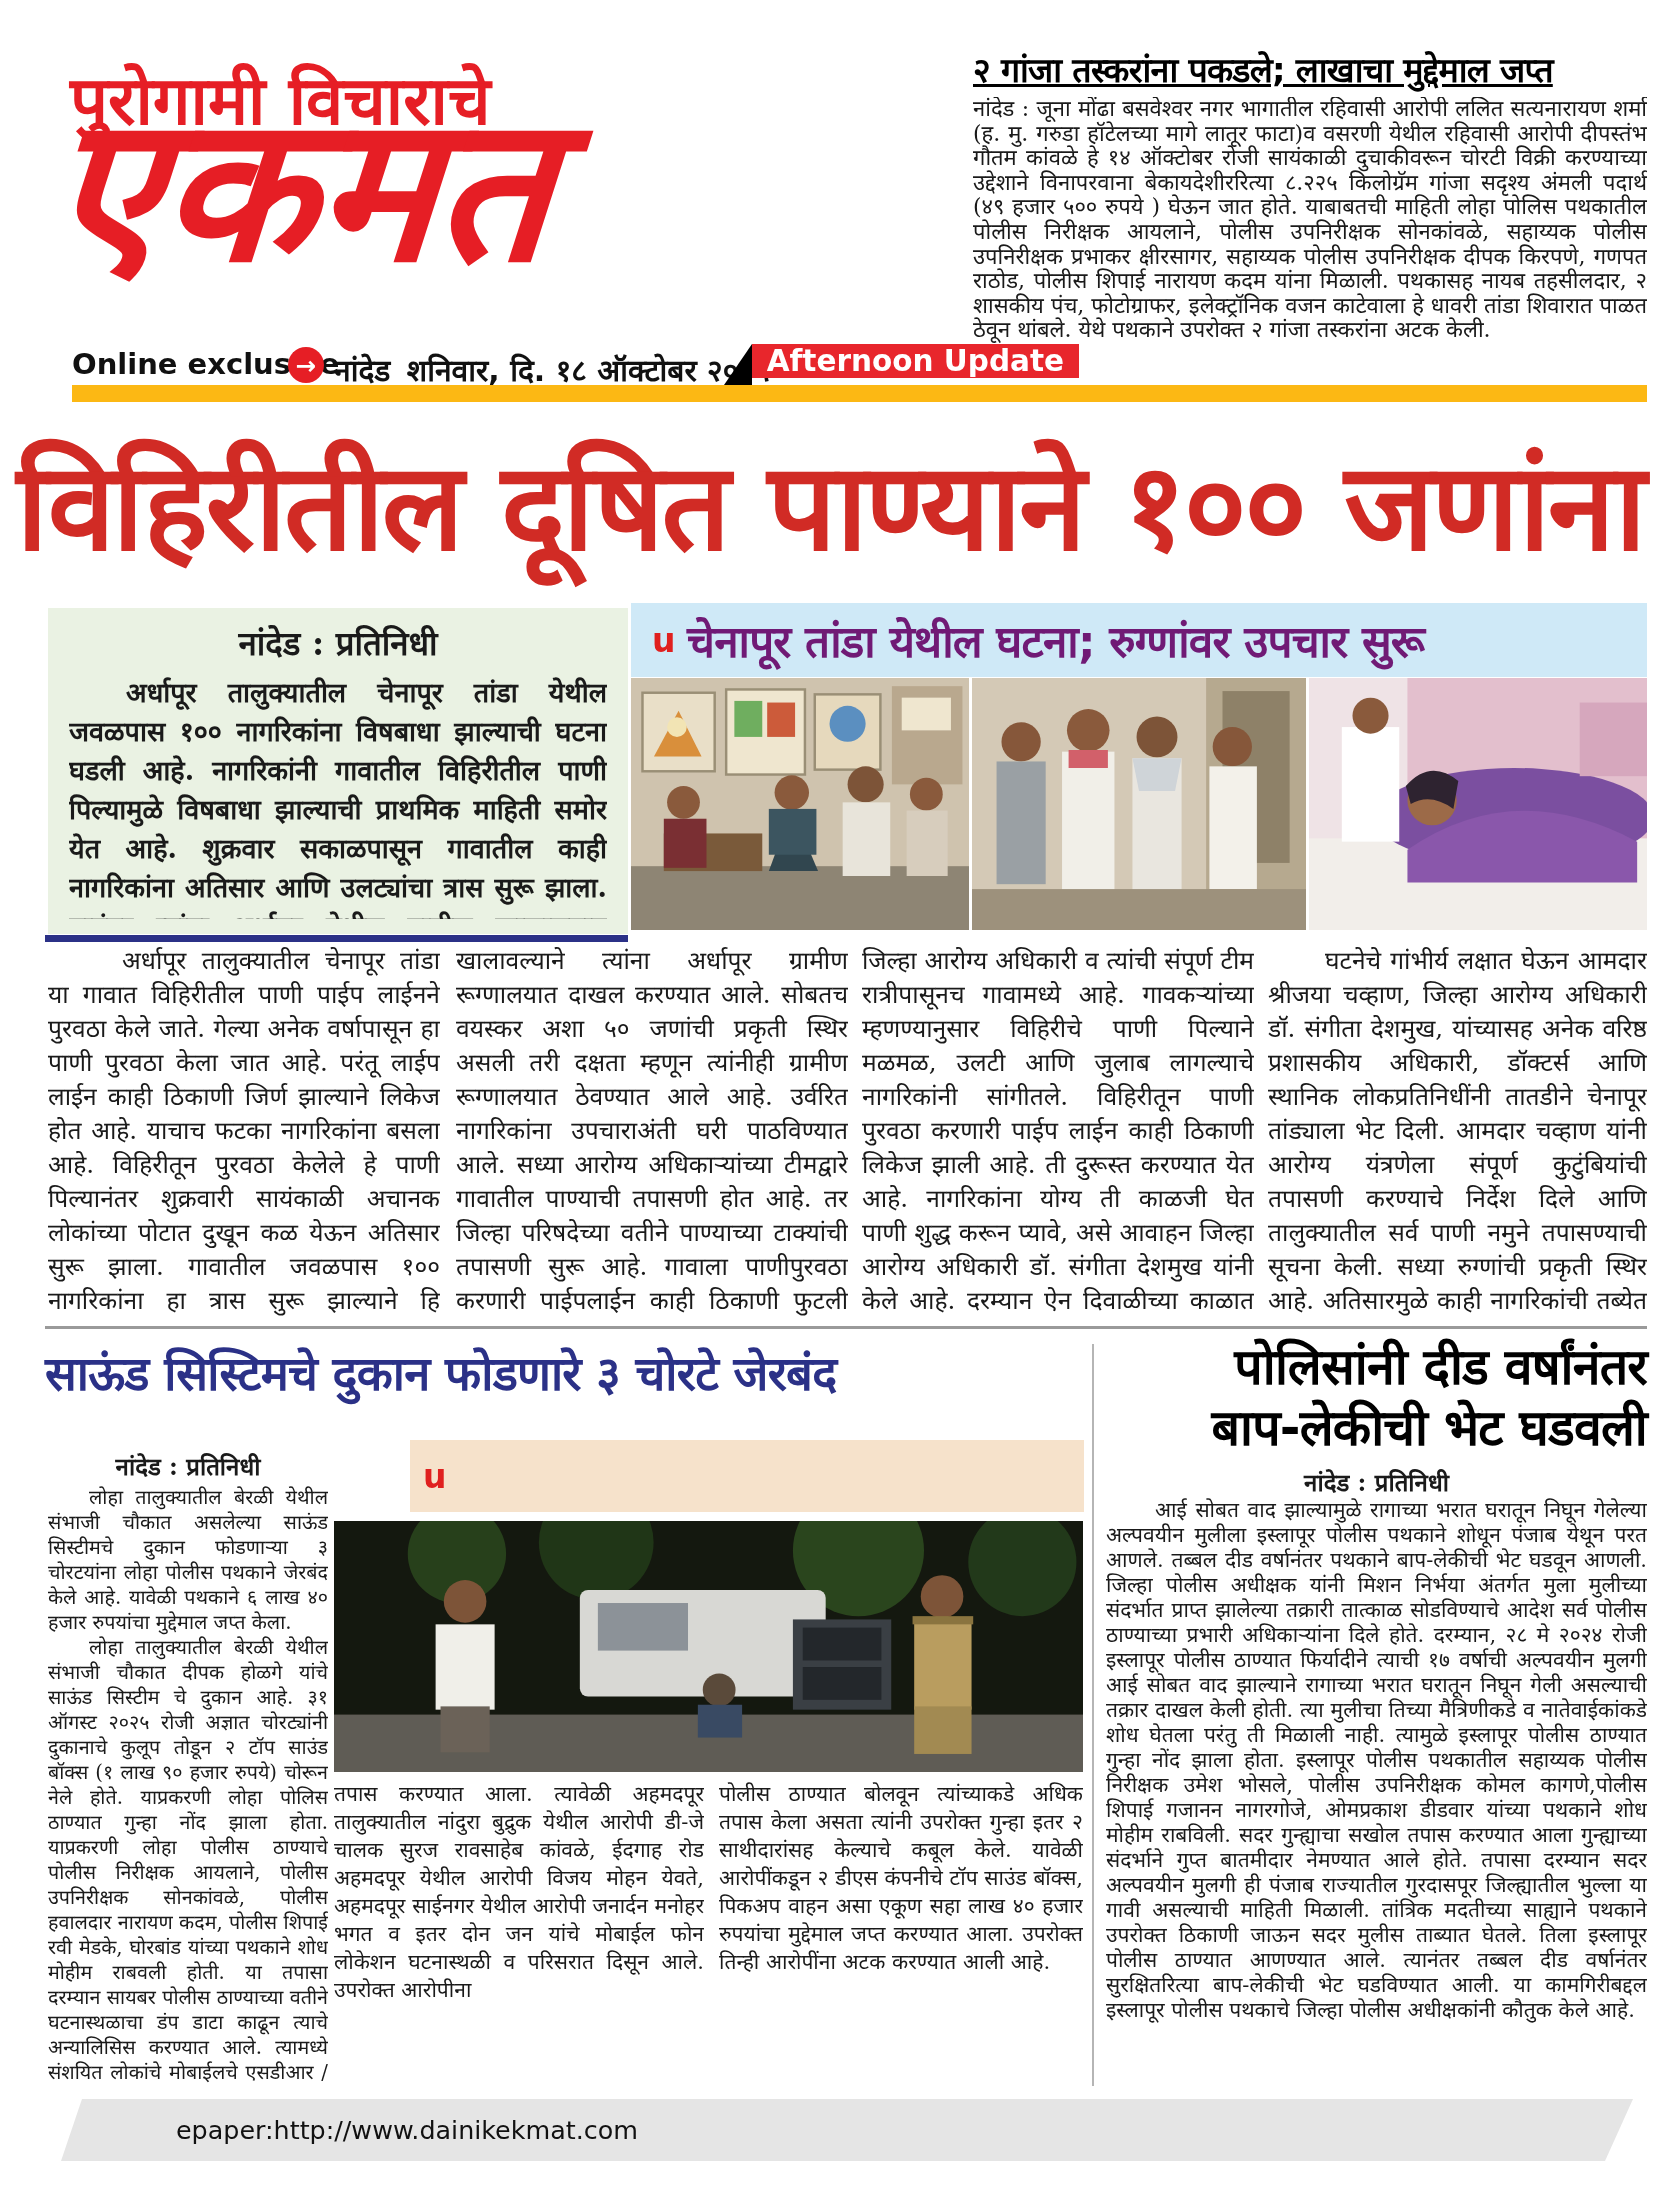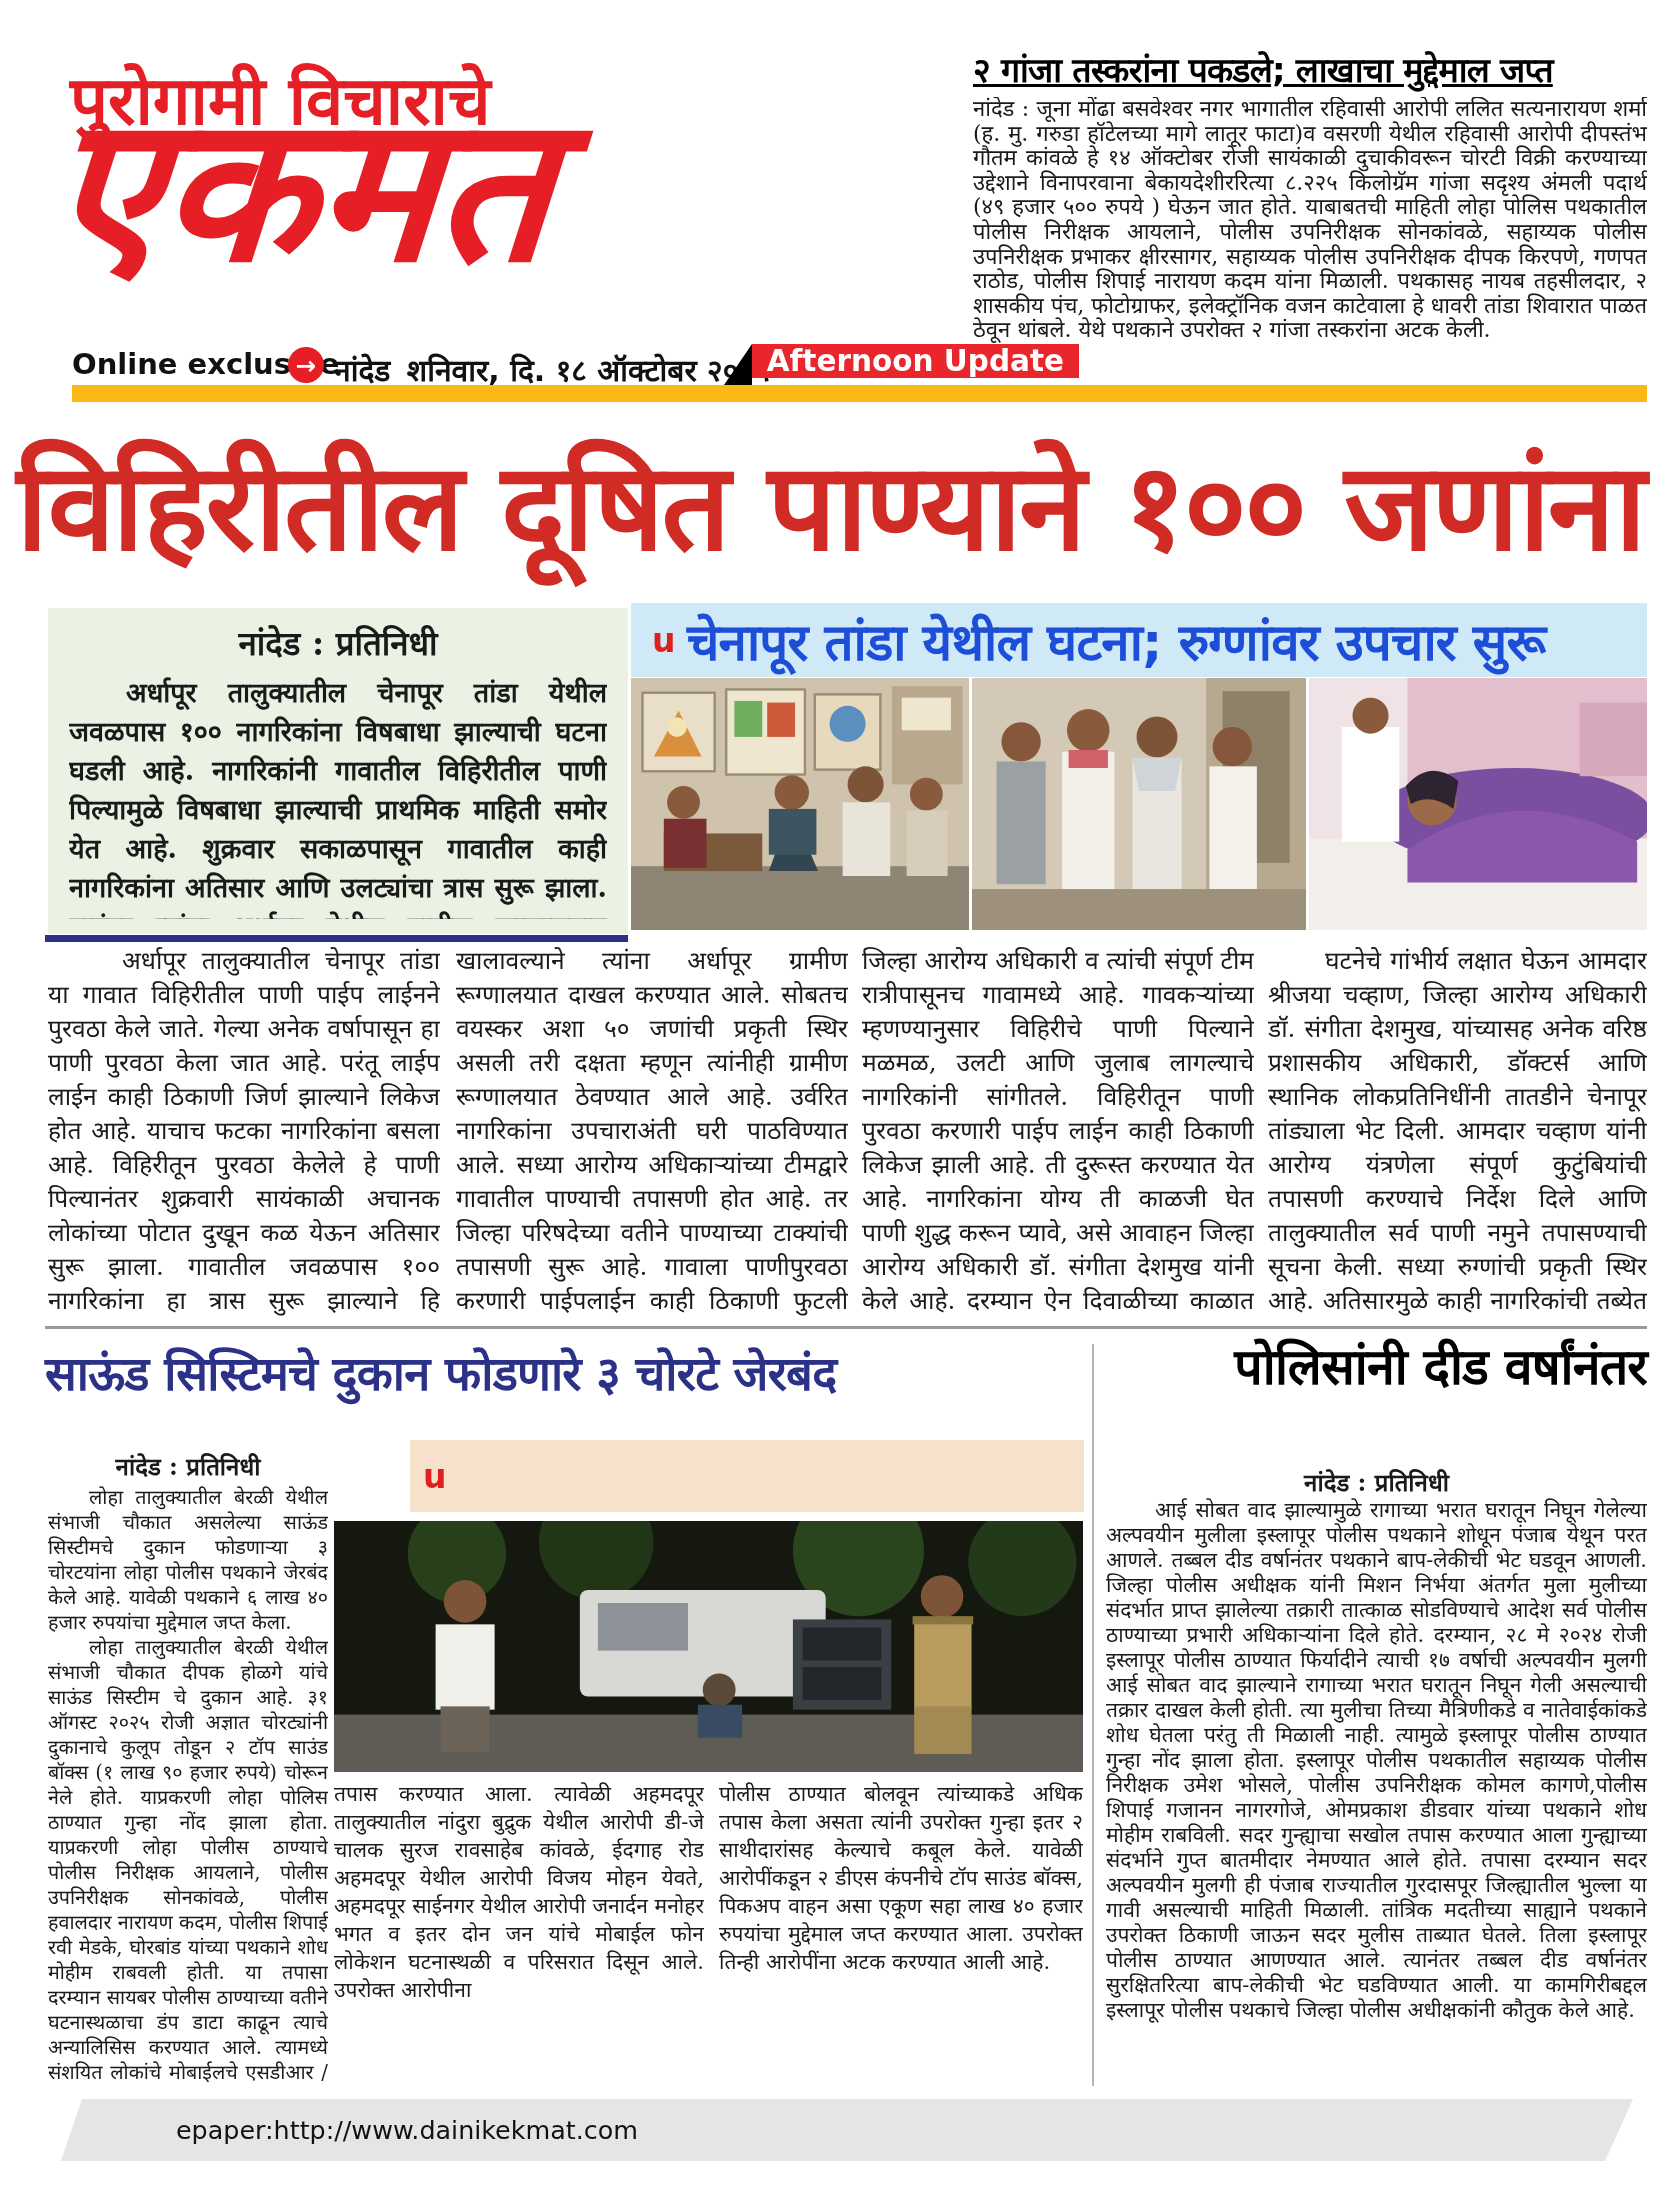--- a/index.html
+++ b/index.html
@@ -42,21 +42,21 @@
   
   .green-box{left:48px;top:608px;width:580px;height:326px;background:#eaf2e3;padding:11.5px 21px;box-sizing:border-box;}
   .green-box .byline{text-align:center;font-weight:bold;font-size:33px;margin-bottom:8.2px;}
   .green-box .intro{font-weight:bold;font-size:27px;line-height:39px;text-align:justify;text-indent:57px;
            height:246px;overflow:hidden;}
   .navy-rule{left:45px;top:935px;width:583px;height:7.4px;background:#2b3187;}
 
   
   .blue-bar{left:631px;top:603px;width:1016px;height:74px;background:#cfe9f7;display:flex;align-items:center;padding-left:21px;box-sizing:border-box;gap:11.5px;}
   .bullet-u{color:#e0201f;font-weight:bold;font-size:33px;font-family:"DejaVu Sans",sans-serif;}
-  .blue-bar .sub{font-family:"DejaVu Sans","Liberation Sans",sans-serif;font-weight:bold;font-size:51px;color:#1d4ed8;letter-spacing:-0.8px;white-space:nowrap;}
+  .blue-bar .sub{font-family:"DejaVu Sans","Liberation Sans",sans-serif;font-weight:bold;font-size:44px;color:#701a75;letter-spacing:-0.8px;white-space:nowrap;}
 
   
   .photo{top:678px;height:252px;}
   .photo svg{display:block;width:100%;height:100%;}
   .ph1{left:631px;width:338px;}
   .ph2{left:972px;width:334px;}
   .ph3{left:1309px;width:338px;}
 
   
   .mcol{top:944px;height:375px;font-size:24.6px;line-height:34px;}
@@ -234,20 +234,21 @@
       <circle cx="470" cy="206" r="20" fill="#5a4a3a"></circle>
       <rect x="444" y="224" width="54" height="40" fill="#394a63"></rect>
     </svg>
   </div>
 
   <div class="abs scol2 jc hidden-overflow">तपास करण्यात आला. त्यावेळी अहमदपूर तालुक्यातील नांदुरा बुद्रुक येथील आरोपी डी-जे चालक सुरज रावसाहेब कांवळे, ईदगाह रोड अहमदपूर येथील आरोपी विजय मोहन येवते, अहमदपूर साईनगर येथील आरोपी जनार्दन मनोहर भगत व इतर दोन जन यांचे मोबाईल फोन लोकेशन घटनास्थळी व परिसरात दिसून आले. उपरोक्त आरोपीना</div>
   <div class="abs scol3 jc hidden-overflow">पोलीस ठाण्यात बोलवून त्यांच्याकडे अधिक तपास केला असता त्यांनी उपरोक्त गुन्हा इतर २ साथीदारांसह  केल्याचे कबूल केले. यावेळी आरोपींकडून २ डीएस कंपनीचे टॉप साउंड बॉक्स, पिकअप वाहन असा एकूण सहा लाख ४० हजार रुपयांचा मुद्देमाल जप्त करण्यात आला. उपरोक्त तिन्ही आरोपींना अटक करण्यात आली आहे.</div>
 
   <div class="abs reunion-head">
     <div>पोलिसांनी दीड वर्षांनंतर</div>
+    <div>बाप-लेकीची भेट घडवली</div>
   </div>
   <div class="abs reunion-byline">नांदेड : प्रतिनिधी</div>
   <div class="abs reunion-body jc hidden-overflow">आई सोबत वाद झाल्यामुळे रागाच्या भरात घरातून निघून गेलेल्या अल्पवयीन मुलीला इस्लापूर पोलीस पथकाने शोधून पंजाब येथून परत आणले. तब्बल दीड वर्षानंतर पथकाने बाप-लेकीची भेट घडवून आणली. जिल्हा पोलीस अधीक्षक यांनी मिशन निर्भया अंतर्गत मुला मुलीच्या संदर्भात प्राप्त झालेल्या तक्रारी तात्काळ सोडविण्याचे आदेश सर्व पोलीस ठाण्याच्या प्रभारी अधिकाऱ्यांना दिले होते. दरम्यान, २८ मे २०२४ रोजी इस्लापूर पोलीस ठाण्यात फिर्यादीने त्याची १७ वर्षाची अल्पवयीन मुलगी आई सोबत वाद झाल्याने रागाच्या भरात घरातून निघून गेली असल्याची तक्रार दाखल केली होती. त्या मुलीचा तिच्या मैत्रिणीकडे व नातेवाईकांकडे शोध घेतला परंतु ती मिळाली नाही. त्यामुळे इस्लापूर पोलीस ठाण्यात गुन्हा नोंद झाला होता.  इस्लापूर पोलीस पथकातील सहाय्यक पोलीस निरीक्षक उमेश भोसले, पोलीस उपनिरीक्षक कोमल कागणे,पोलीस शिपाई गजानन नागरगोजे, ओमप्रकाश डीडवार यांच्या पथकाने शोध मोहीम राबविली. सदर गुन्ह्याचा सखोल तपास करण्यात आला गुन्ह्याच्या संदर्भाने गुप्त बातमीदार नेमण्यात आले होते. तपासा दरम्यान सदर अल्पवयीन मुलगी ही पंजाब राज्यातील गुरदासपूर जिल्ह्यातील भुल्ला या गावी असल्याची माहिती मिळाली. तांत्रिक मदतीच्या साह्याने पथकाने उपरोक्त ठिकाणी जाऊन सदर मुलीस ताब्यात घेतले. तिला इस्लापूर पोलीस ठाण्यात आणण्यात आले. त्यानंतर तब्बल दीड वर्षानंतर सुरक्षितरित्या बाप-लेकीची भेट घडविण्यात आली. या कामगिरीबद्दल इस्लापूर पोलीस पथकाचे जिल्हा पोलीस अधीक्षकांनी कौतुक केले आहे.</div>
 
   <div class="abs footer-band">
     <span class="url">epaper:http://www.dainikekmat.com</span>
   </div>
 
 </div>
 

